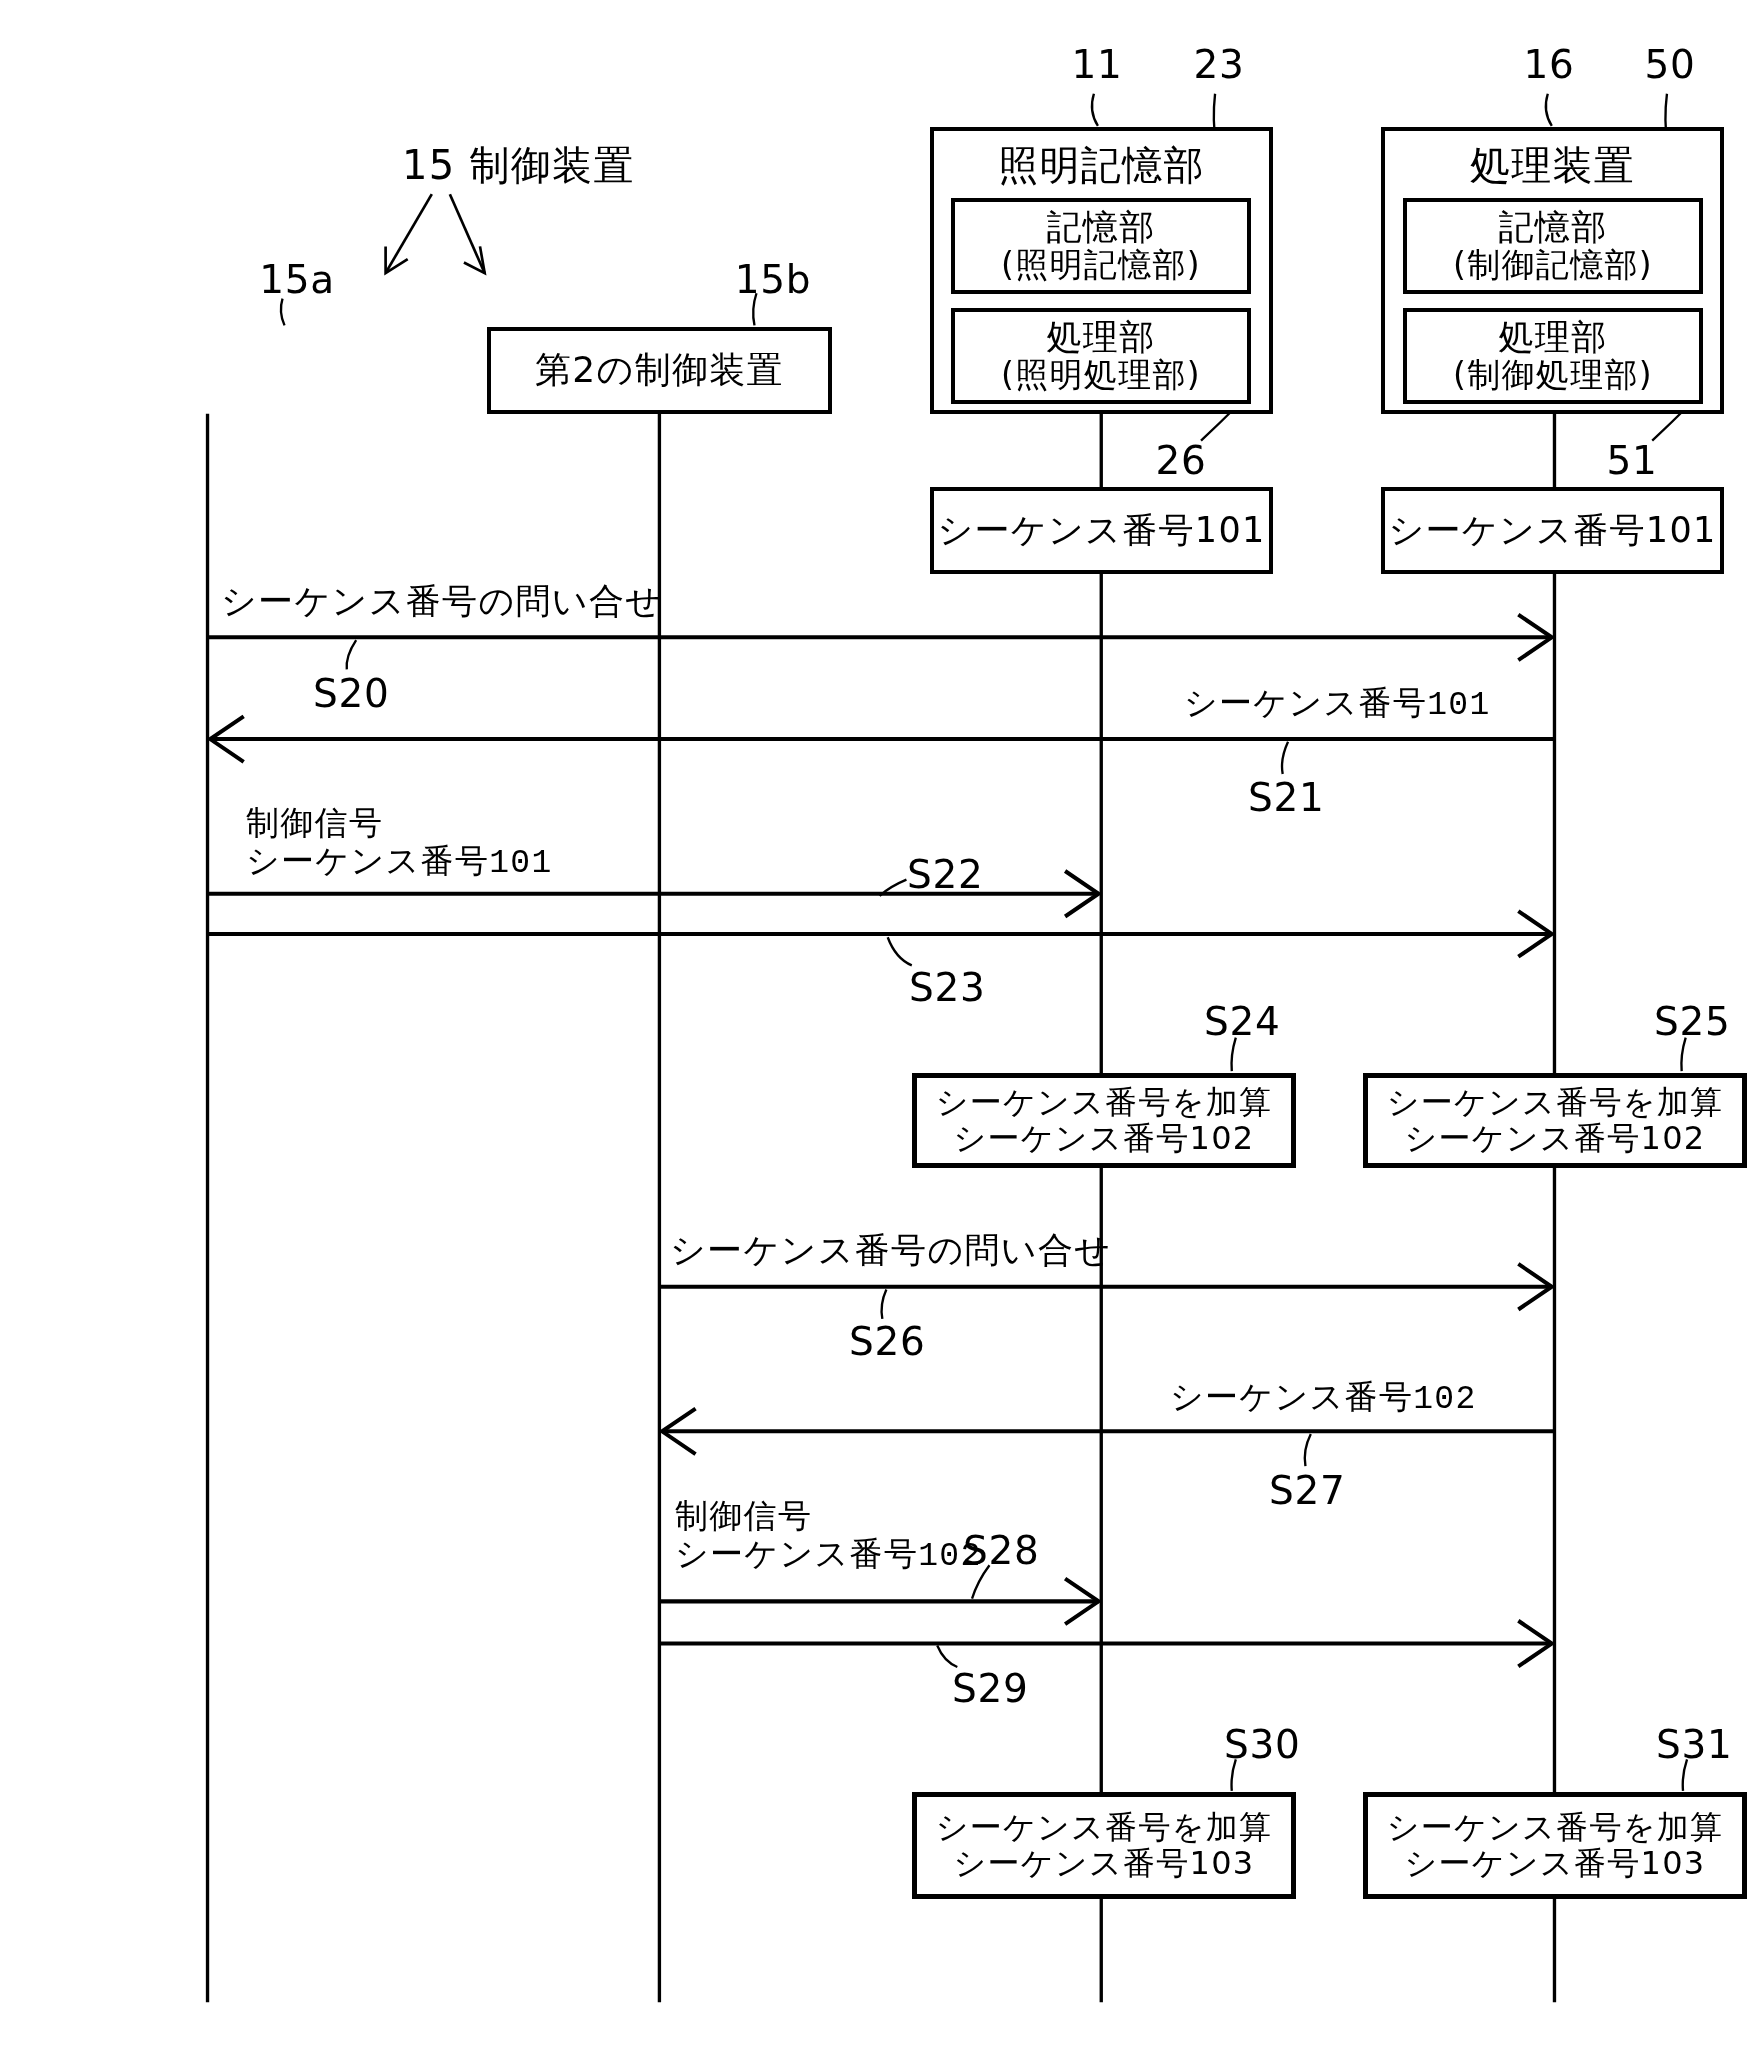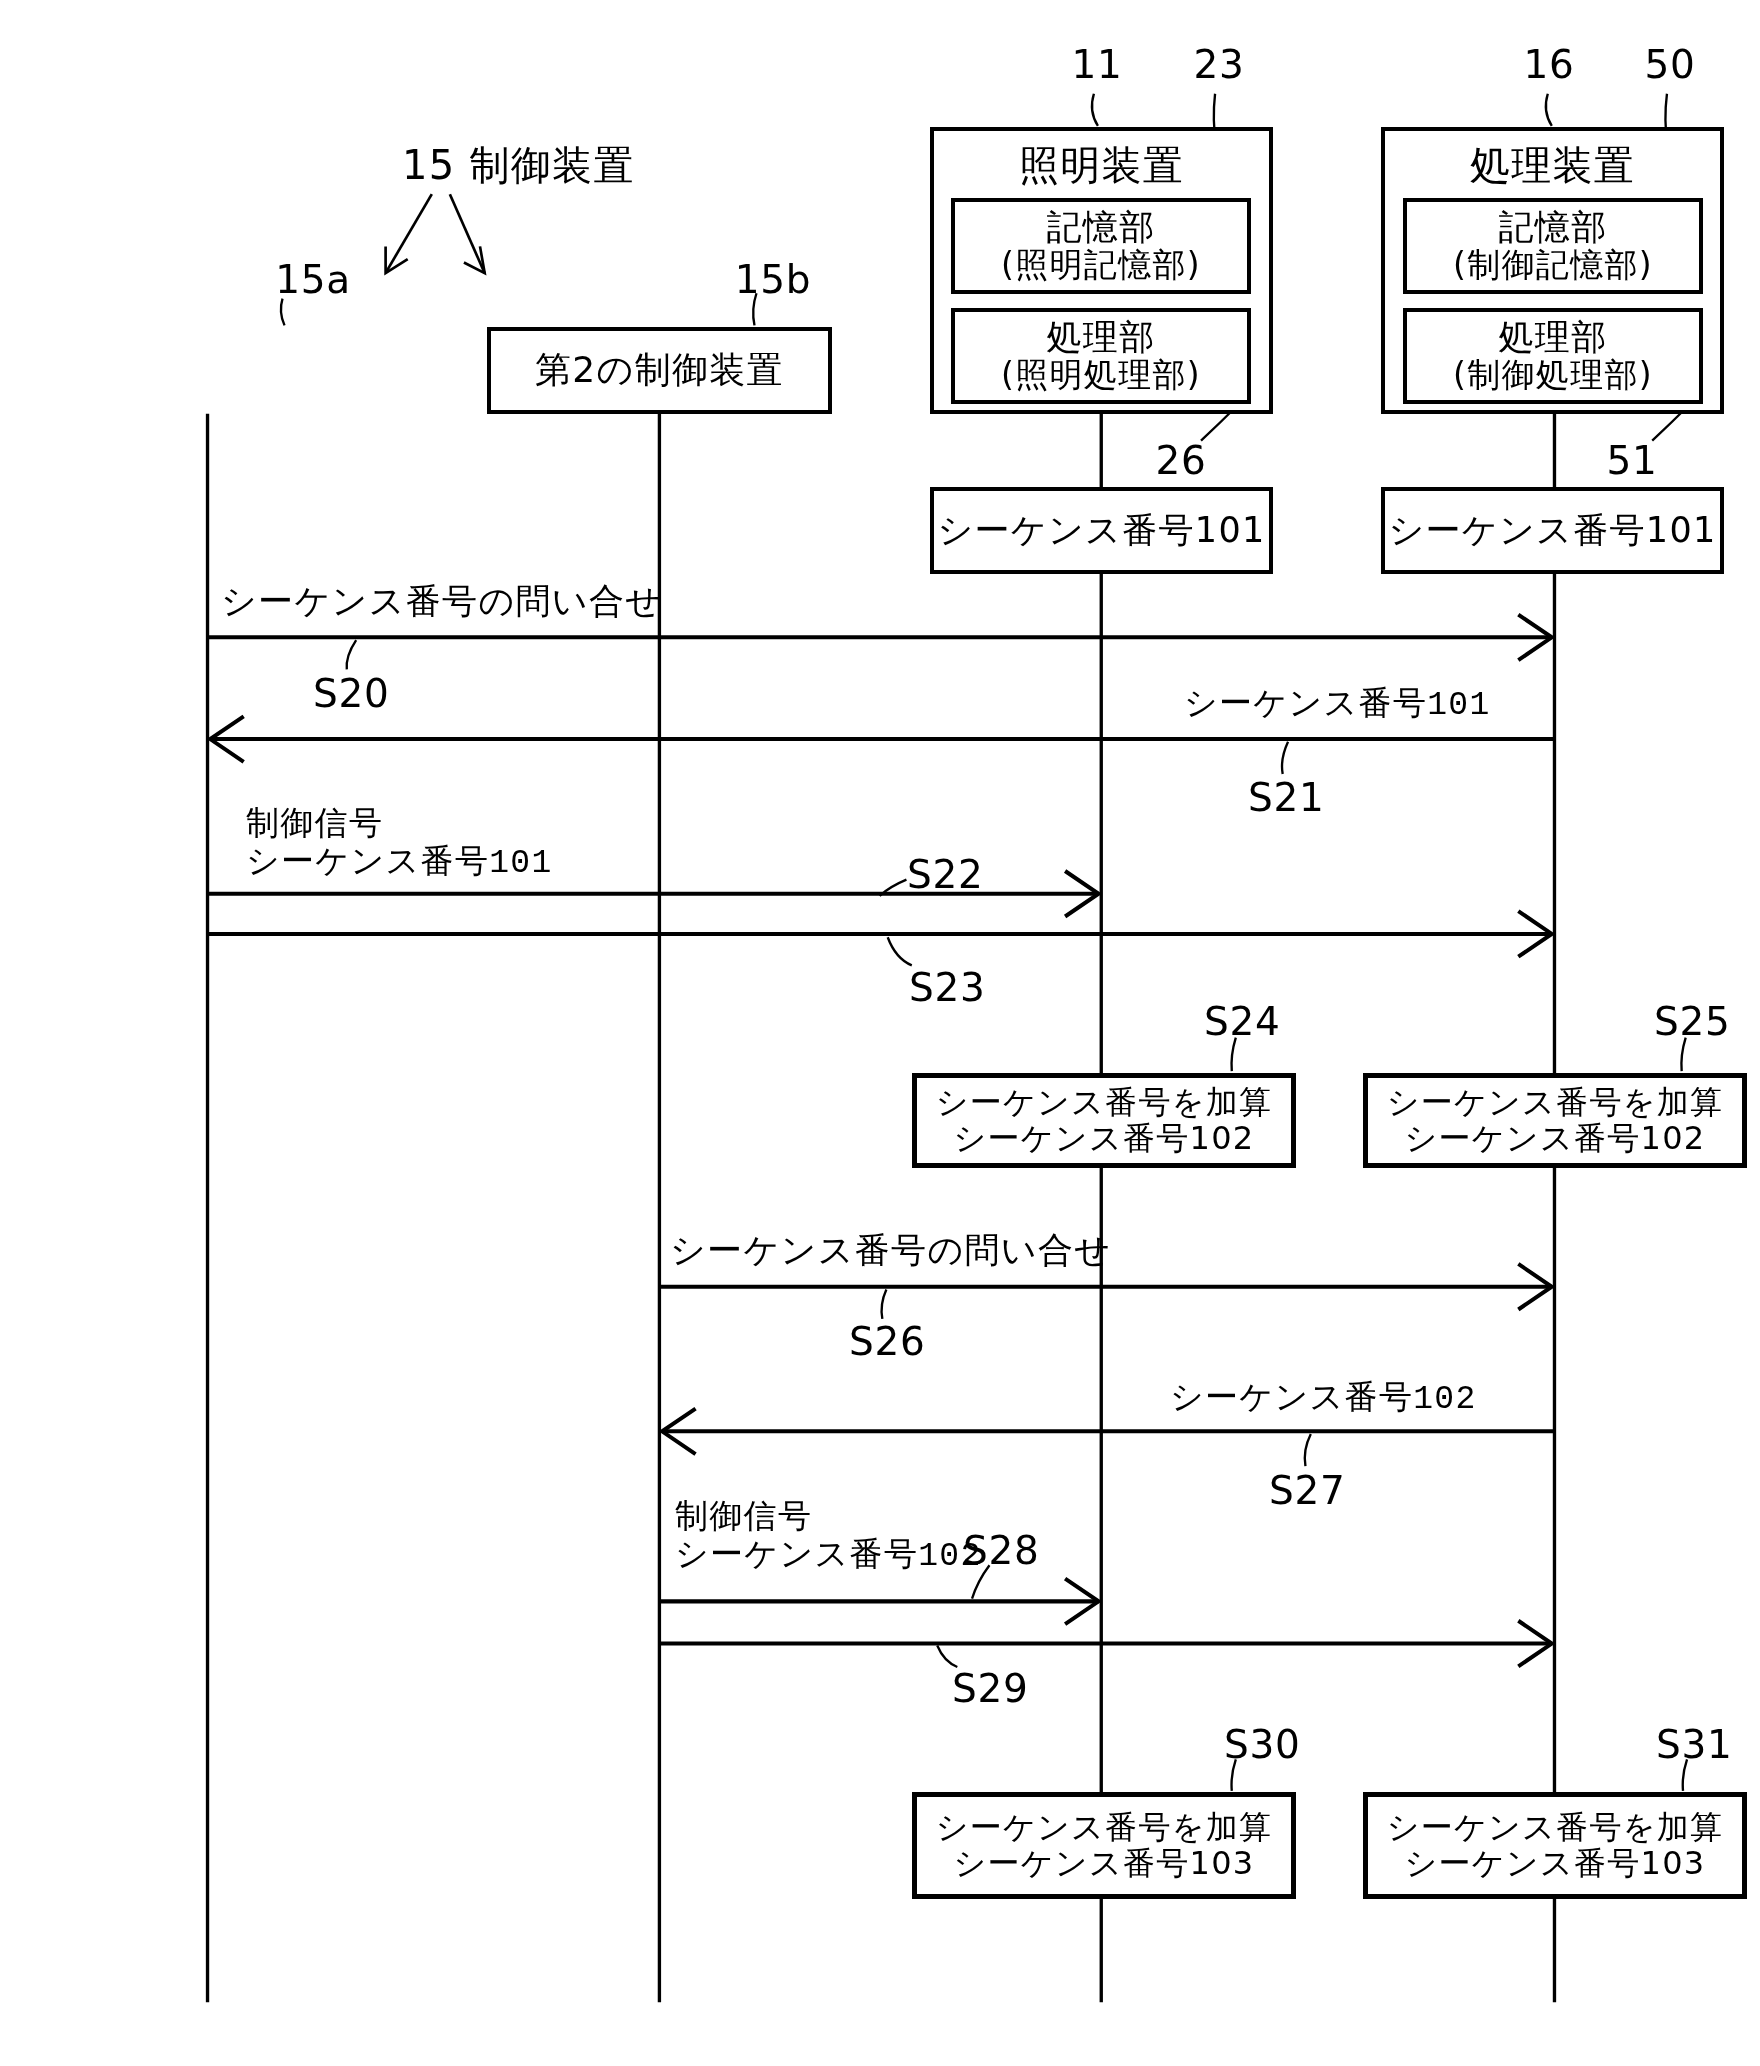--- a/index.html
+++ b/index.html
@@ -105,36 +105,36 @@
       <path d="M1324 1926 Q1314 1948 1318 1970"></path>
       <path d="M1958 2142 Q1946 2166 1950 2190"></path>
       <path d="M1478 2338 Q1460 2362 1452 2388"></path>
       <path d="M1430 2490 Q1410 2482 1400 2458"></path>
       <path d="M1846 2628 Q1838 2652 1840 2675"></path>
       <path d="M2520 2628 Q2512 2652 2514 2675"></path>
     </g>
   </svg>
 
   <div class="abs jp device-title" style="left:402px; top:143px; font-size:40px;">15 制御装置</div>
-  <div class="abs ref-label ctr" style="left:274px; top:260px; width:78px; height:39px;">15a</div>
+  <div class="abs ref-label ctr" style="left:258px; top:260px; width:78px; height:39px;">15a</div>
   <div class="abs ref-label ctr" style="left:734px; top:260px; width:78px; height:39px;">15b</div>
 
   <div class="abs ref-label ctr" style="left:1069px; top:43px; width:56px; height:42px;">11</div>
   <div class="abs ref-label ctr" style="left:1188px; top:43px; width:62px; height:42px;">23</div>
   <div class="abs ref-label ctr" style="left:1521px; top:43px; width:56px; height:42px;">16</div>
   <div class="abs ref-label ctr" style="left:1639px; top:43px; width:62px; height:42px;">50</div>
   <div class="abs ref-label ctr" style="left:1150px; top:441px; width:62px; height:39px;">26</div>
   <div class="abs ref-label ctr" style="left:1601px; top:441px; width:62px; height:39px;">51</div>
 
   <div class="box" style="left:487px; top:327px; width:345px; height:87px;">
     <span class="jp actor-label">第2の制御装置</span>
   </div>
 
   <div class="box" style="left:930px; top:127px; width:343px; height:287px; justify-content:flex-start;">
-    <span class="jp device-title" style="margin-top:12px;">照明装置</span>
+    <span class="jp device-title" style="margin-top:12px;">照明記憶部</span>
   </div>
   <div class="box inner-box" style="left:951px; top:198px; width:300px; height:96px;">
     <span class="jp part-line1">記憶部</span>
     <span class="jp part-line2">(照明記憶部)</span>
   </div>
   <div class="box inner-box" style="left:951px; top:308px; width:300px; height:96px;">
     <span class="jp part-line1">処理部</span>
     <span class="jp part-line2">(照明処理部)</span>
   </div>
 

